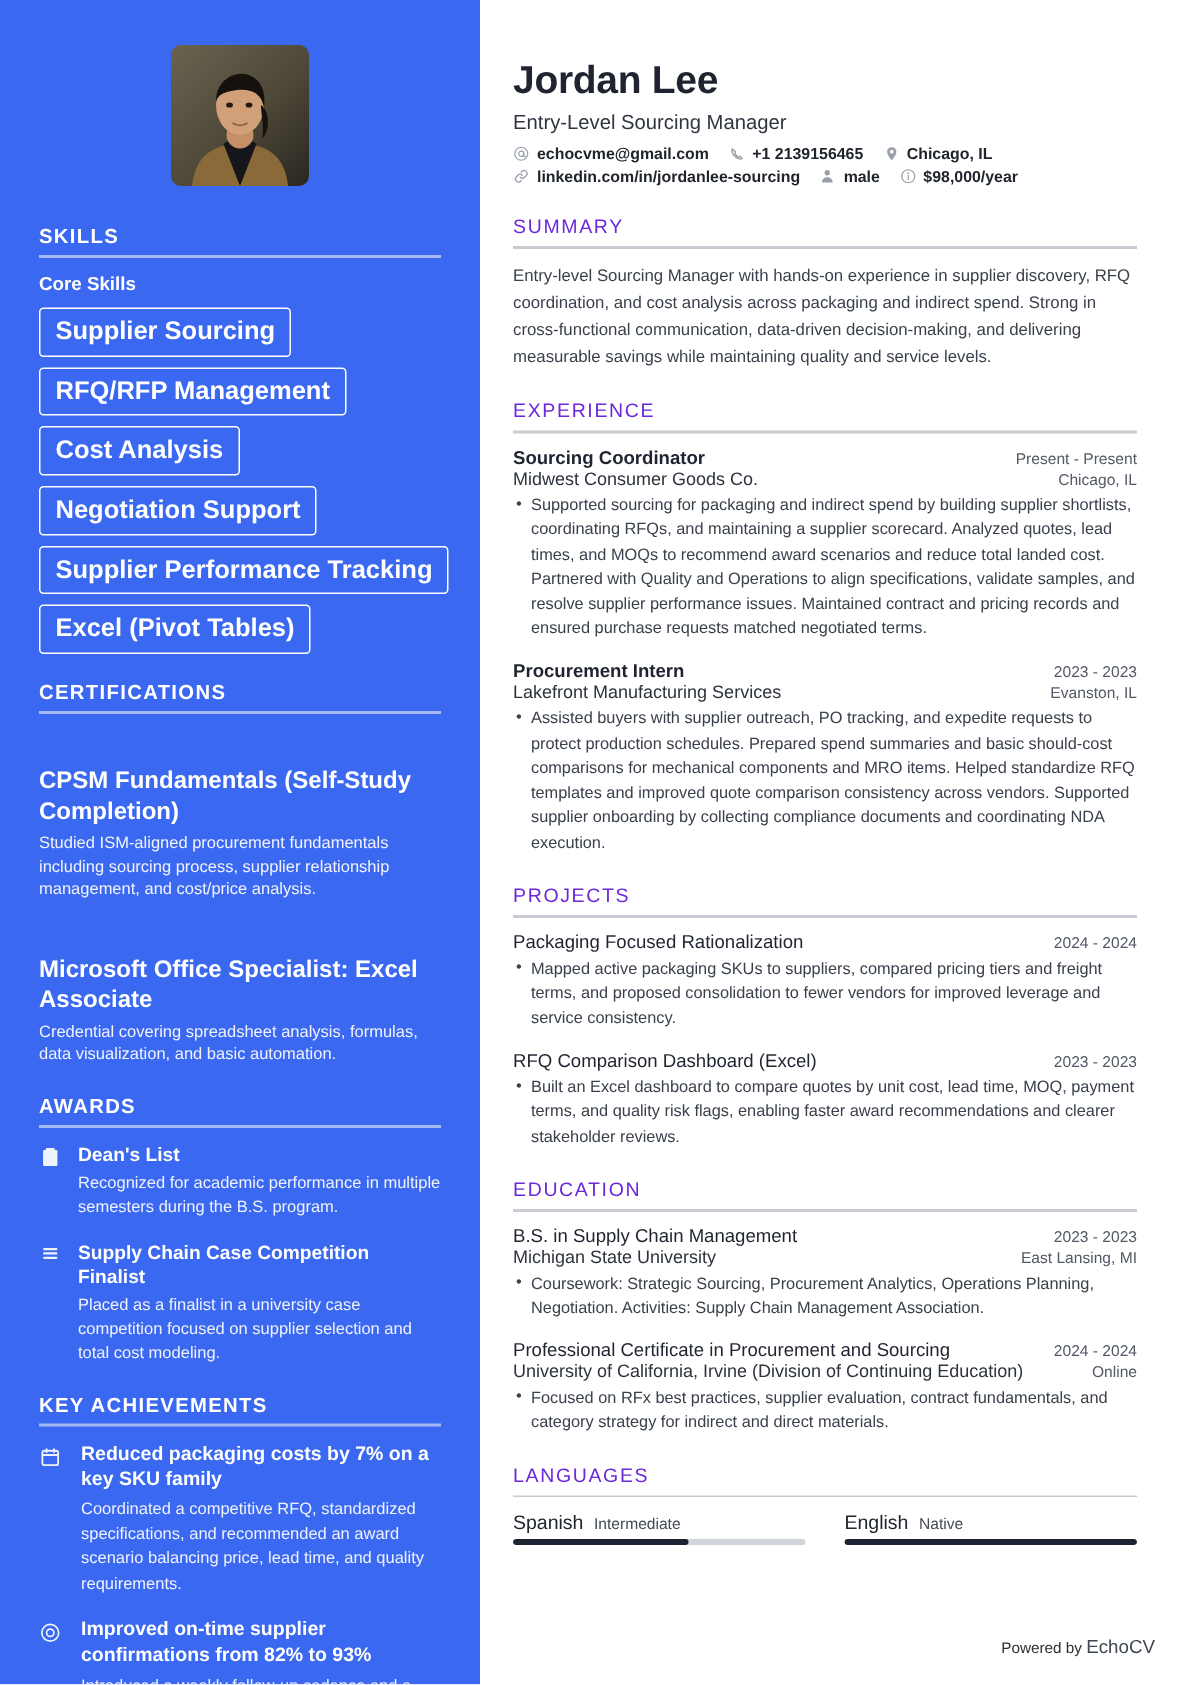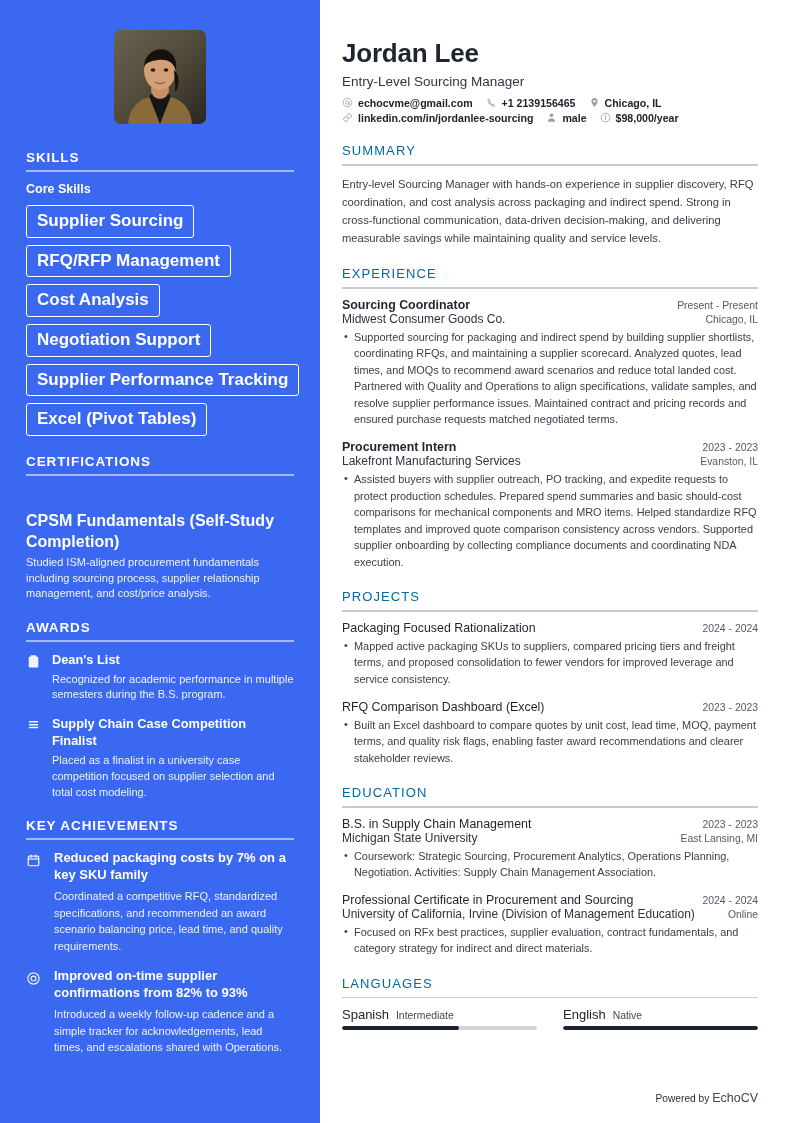--- a/index.html
+++ b/index.html
@@ -61,21 +61,21 @@
   .name { font-size: 26px; font-weight: 700; color: #1f2430; letter-spacing: -0.2px; }
   .role { font-size: 13.5px; color: #2f3642; margin-top: 5px; }
 
   .contacts { margin-top: 8px; }
   .crow { display: flex; align-items: center; flex-wrap: wrap; gap: 0 13px; margin-bottom: 3px; }
   .citem { display: inline-flex; gap: 5px; font-size: 10.6px; font-weight: 700; color: #20242c; }
   .citem .ci { width: 11px; height: 11px; flex: 0 0 11px; color: #9aa0aa; display:inline-flex; }
   .citem .ci svg { width: 11px; height: 11px; display:block; }
 
   .sec { margin-top: 19px; }
-  .sec-head { font-size: 13px; letter-spacing: 1.1px; color: #0369a1; padding-bottom: 6px; }
+  .sec-head { font-size: 13px; letter-spacing: 1.1px; color: #6d28d9; padding-bottom: 6px; }
   .sec-rule { height: 1.5px; background: #c8ccd2; margin-bottom: 9px; }
 
   .summary { font-size: 11.2px; line-height: 1.62; color: #3a414c; }
 
   .entry { margin-bottom: 12px; }
   .entry:last-child { margin-bottom: 0; }
   .erow { display: flex; justify-content: space-between; align-items: baseline; }
   .e-title { font-size: 12.4px; font-weight: 700; color: #1f2430; }
   .e-date { font-size: 10.4px; color: #535a65; white-space: nowrap; }
   .e-org { font-size: 12px; color: #2d333d; }
@@ -87,21 +87,21 @@
   .proj-title { font-size: 12.4px; color: #1f2430; }
 
   .langs { display: flex; gap: 26px; }
   .lang { flex: 1 1 0; }
   .lang-top { display: flex; align-items: baseline; gap: 7px; }
   .lang-name { font-size: 13px; color: #20252e; }
   .lang-level { font-size: 10.4px; color: #444b56; }
   .lang-bar { height: 4px; background: #d2d5da; border-radius: 2px; margin-top: 4px; overflow: hidden; }
   .lang-fill { height: 100%; background: #1c2433; border-radius: 2px; }
 
-  .footer { position: absolute; right: 36px; bottom: 18px; font-size: 10.2px; color: #2b2f36; }
+  .footer { position: absolute; right: 24px; bottom: 18px; font-size: 10.2px; color: #2b2f36; }
   .footer .brand { font-size: 12.5px; color: #3f4654; }
 </style>
 </head>
 <body>
 
 <div class="page">
 
   <aside class="sidebar">
 
     <div class="photo-wrap">
@@ -142,20 +142,24 @@
       </div>
     </section>
 
     <section class="sb-section">
       <div class="sb-head">CERTIFICATIONS</div>
       <div class="sb-rule"></div>
       <div class="cert-item">
         <div class="cert-title">CPSM Fundamentals (Self-Study Completion)</div>
         <div class="cert-desc">Studied ISM-aligned procurement fundamentals including sourcing process, supplier relationship management, and cost/price analysis.</div>
       </div>
+      <div class="cert-item">
+        <div class="cert-title">Microsoft Office Specialist: Excel Associate</div>
+        <div class="cert-desc">Credential covering spreadsheet analysis, formulas, data visualization, and basic automation.</div>
+      </div>
     </section>
 
     <section class="sb-section">
       <div class="sb-head">AWARDS</div>
       <div class="sb-rule"></div>
 
       <div class="aw-item">
         <span class="aw-ico">
           <svg viewBox="0 0 16 16" fill="#ffffff">
               <path d="M5.6 1.4h4.8a.8.8 0 0 1 .8.8v.6h.9c.6 0 1 .4 1 1v9.5c0 .6-.4 1-1 1H3.9c-.6 0-1-.4-1-1V3.8c0-.6.4-1 1-1h.9v-.6a.8.8 0 0 1 .8-.8z"></path>
@@ -363,21 +367,21 @@
           <li>Coursework: Strategic Sourcing, Procurement Analytics, Operations Planning, Negotiation. Activities: Supply Chain Management Association.</li>
         </ul>
       </div>
 
       <div class="entry">
         <div class="erow">
           <span class="proj-title">Professional Certificate in Procurement and Sourcing</span>
           <span class="e-date">2024  -  2024</span>
         </div>
         <div class="erow">
-          <span class="e-org">University of California, Irvine (Division of Management Education)</span>
+          <span class="e-org">University of California, Irvine (Division of Continuing Education)</span>
           <span class="e-loc">Online</span>
         </div>
         <ul class="bullets">
           <li>Focused on RFx best practices, supplier evaluation, contract fundamentals, and category strategy for indirect and direct materials.</li>
         </ul>
       </div>
     </section>
 
     <section class="sec">
       <div class="sec-head">LANGUAGES</div>

